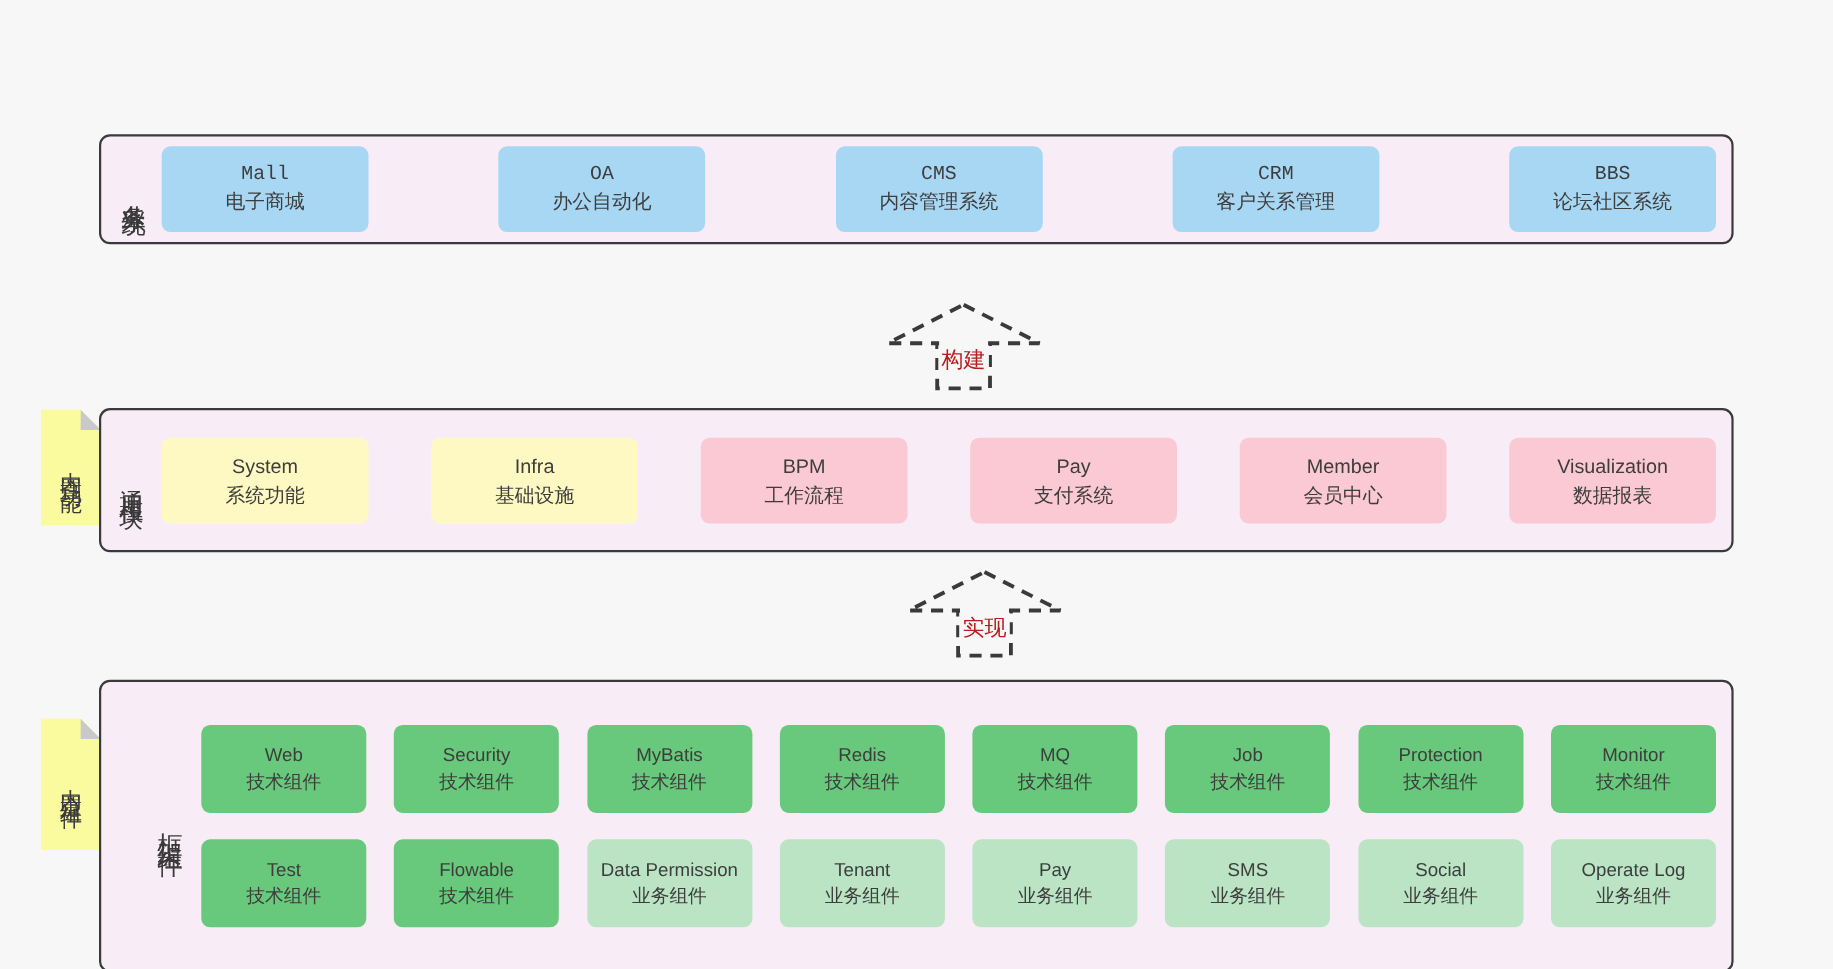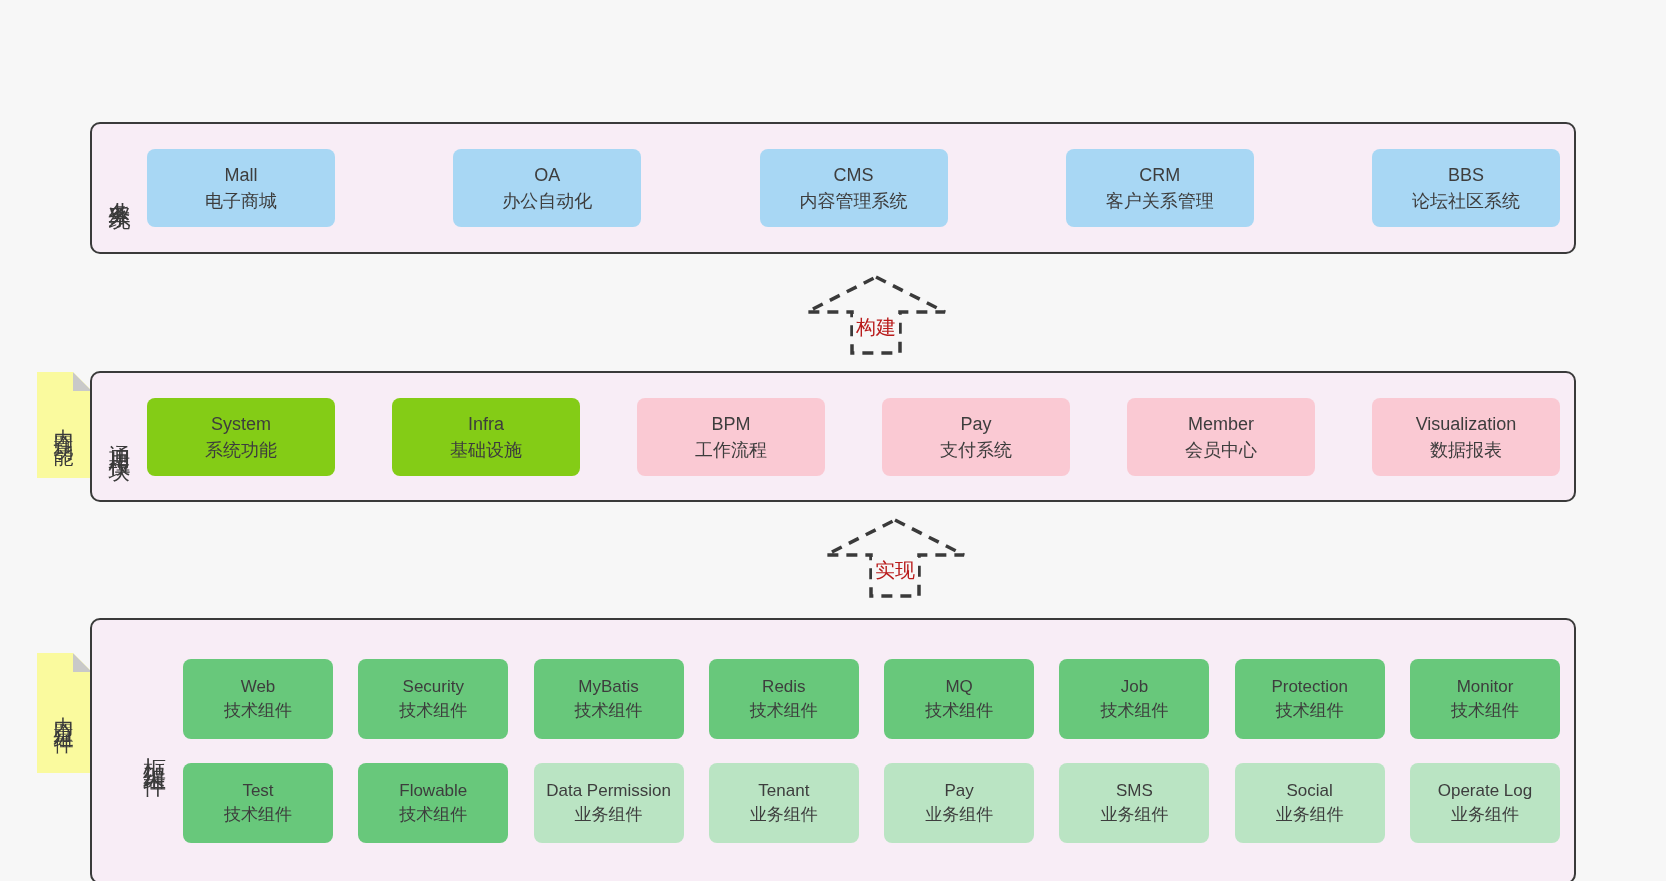--- a/index.html
+++ b/index.html
@@ -17,21 +17,21 @@
     position: absolute;
     left: 90px;
     width: 1486px;
     background: #f8edf6;
     border: 2px solid #3a3a3a;
     border-radius: 10px;
     display: flex;
     align-items: stretch;
     z-index: 2;
   }
-  .container.top    { top: 122px; height: 132px; }
+  .container.top    { top: 122px; height: 100px; font-family: Liberation Mono, monospace; }
   .container.middle { top: 371px; height: 131px; }
   .container.bottom { top: 618px; height: 266px; padding-left: 36px; }
 
   .v-label {
     width: 55px;
     flex: 0 0 55px;
     display: flex;
     align-items: center;
     justify-content: center;
     writing-mode: vertical-rl;
@@ -64,21 +64,21 @@
     justify-content: center;
     text-align: center;
     border-radius: 8px;
     font-size: 18px;
     line-height: 26px;
   }
   .row-6 .box { width: 188px; height: 78px; }
   .row-8 .box { width: 150px; height: 80px; font-size: 17px; line-height: 24px; }
   .box .t { white-space: pre-line; }
   .box.blue       { background: #a8d7f4; }
-  .box.red        { background: #84cc16; }
+  .box.red        { background: #fef9c3; }
   .box.pink       { background: #fac9d3; }
   .box.green      { background: #68c87b; }
   .box.lightgreen { background: #bae4c3; }
 
   
   .arrow {
     position: absolute;
     width: 144px;
     height: 82px;
     z-index: 1;

